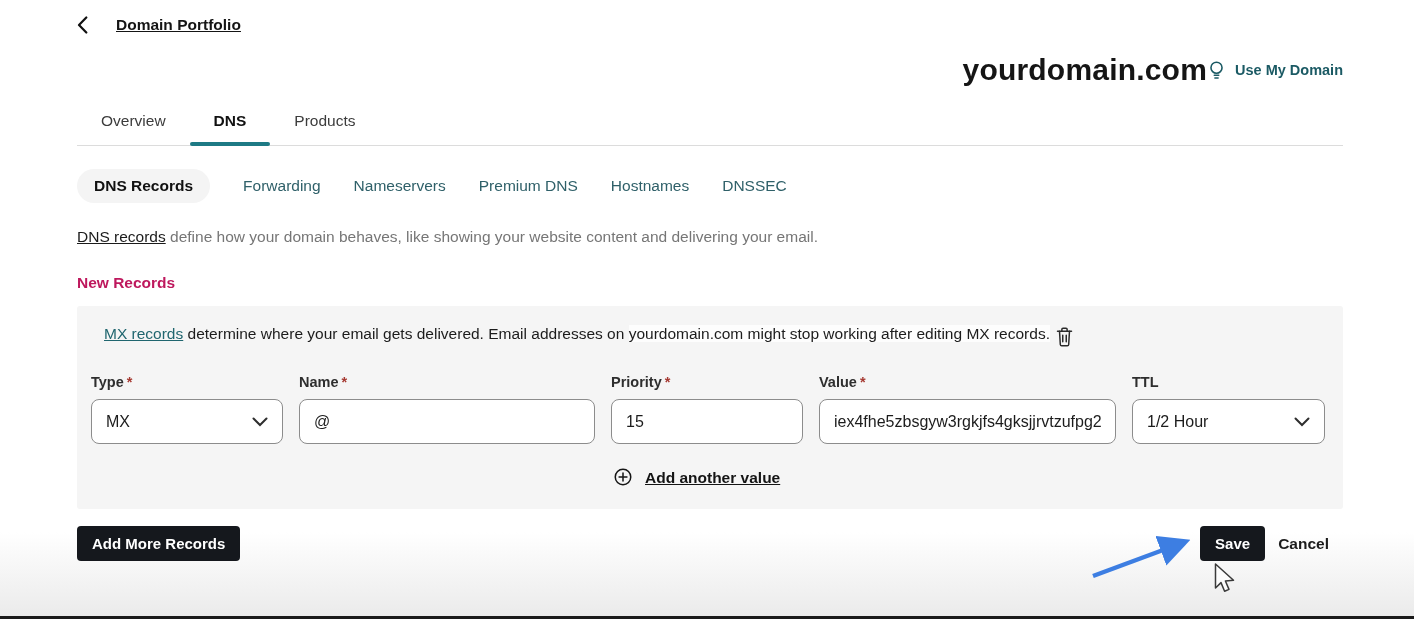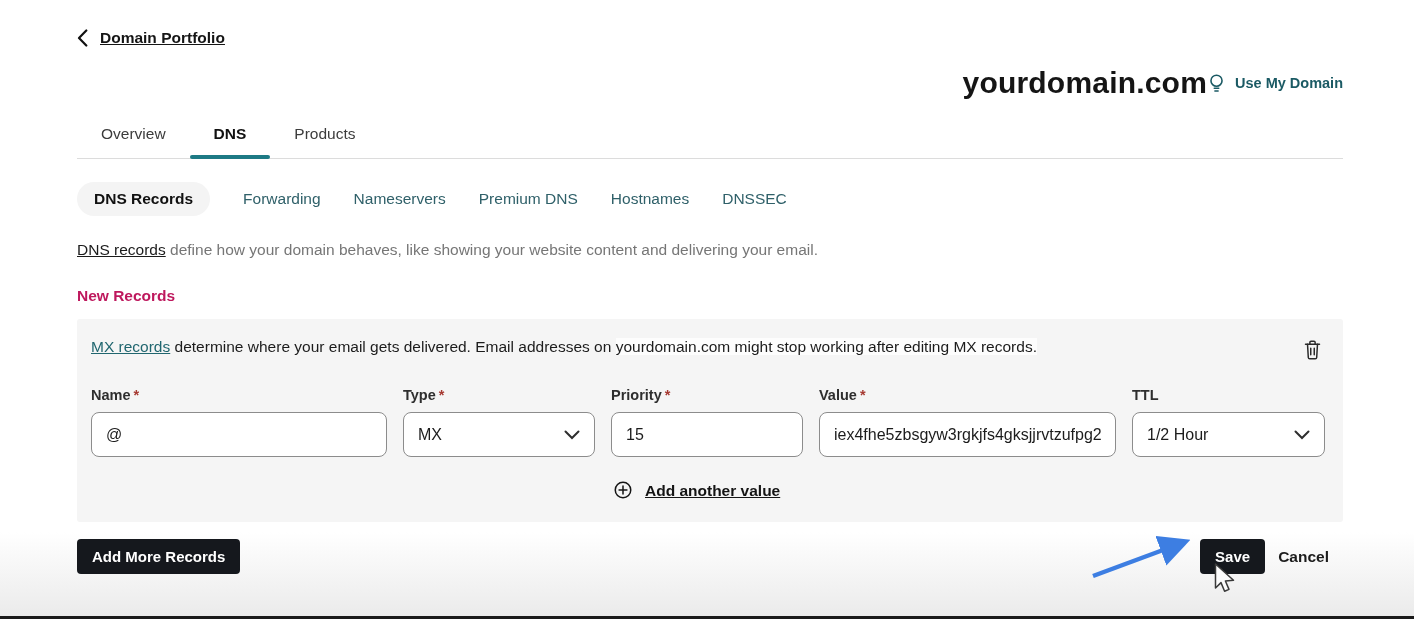--- a/index.html
+++ b/index.html
@@ -4,21 +4,21 @@
 <style>
   html,body{margin:0;padding:0;}
   body{
     width:1414px;height:619px;position:relative;overflow:hidden;
     font-family:"Liberation Sans",sans-serif;color:#151515;
     background:linear-gradient(180deg,#ffffff 0%,#ffffff 86%,#ededed 98%,#e9e9e9 100%);
   }
   .content{margin:0 71px 0 77px;}
 
   
-  .back-row{padding-top:29px;display:flex;align-items:center;gap:12px;text-decoration:underline;}
+  .back-row{padding-top:16px;display:flex;align-items:center;gap:28px;text-decoration:underline;}
   .back-row .chev{display:inline-flex;width:11px;height:18px;}
   .back-link{font-size:15.5px;font-weight:600;color:#151515;text-decoration:underline;cursor:pointer;}
 
   
   .title-row{margin-top:17px;display:flex;align-items:center;justify-content:flex-end;}
   .domain-title{font-size:30px;font-weight:700;letter-spacing:.2px;margin:0;line-height:38px;}
   .use-domain{display:flex;align-items:center;gap:9px;cursor:pointer;}
   .use-domain span{font-size:14.5px;font-weight:700;color:#1b5a64;}
 
   
@@ -33,21 +33,21 @@
   .subtab.pill{background:#f4f4f4;border-radius:18px;padding:8px 17px;font-weight:700;color:#111;}
 
   
   .description{margin-top:25px;font-size:15.5px;color:#767676;}
   .description a{color:#1b1b1b;text-decoration:underline;cursor:pointer;}
 
   .section-title{margin-top:28px;font-size:15.5px;font-weight:700;color:#be185d;}
 
   
   .card{margin-top:14px;background:#f5f5f5;border-radius:3px;padding:13px 16px 22px 14px;}
-  .card-info{display:flex;justify-content:space-between;align-items:flex-start;}
+  .card-info{display:flex;justify-content:flex-start;align-items:flex-start;margin-left:13px;}
   .card-info p{margin:6px 0 0 0;font-size:15.5px;color:#1c1c1c;}
   .card-info a{color:#20666f;text-decoration:underline;cursor:pointer;}
   .card-info .hl{background:#fdfdfd;}
   .trash-btn{background:none;border:none;padding:4px;margin-top:2px;cursor:pointer;display:inline-flex;}
 
   .fields{display:flex;gap:16px;margin-top:22px;}
   .field{display:flex;flex-direction:column;}
   .field-label{font-size:14.5px;font-weight:600;color:#2e2e2e;margin-bottom:9px;}
   .req{color:#a63a32;margin-left:3px;font-weight:600;}
   .control{box-sizing:border-box;height:45px;border:1px solid #8c8c8c;border-radius:8px;background:#fff;
@@ -127,37 +127,37 @@
           <path d="M4 7h16"></path>
           <path d="M9 7V4.8A1.3 1.3 0 0 1 10.3 3.5h3.4A1.3 1.3 0 0 1 15 4.8V7"></path>
           <path d="M6.3 7l.9 15.2a1.6 1.6 0 0 0 1.6 1.5h6.4a1.6 1.6 0 0 0 1.6-1.5L17.7 7"></path>
           <path d="M10 11.5v7.5M14 11.5v7.5"></path>
         </svg>
       </button>
     </div>
 
     <div class="fields">
       <div class="field">
-        <div class="field-label"><span>Name</span><span class="req">*</span></div>
-        <input class="control w-name" type="text" value="@" style="">
-      </div>
-
-      <div class="field">
         <div class="field-label"><span>Type</span><span class="req">*</span></div>
         <div class="control select w-type">
           <span>MX</span>
           <span class="chev-down">
             <svg viewBox="0 0 16 10" fill="none" stroke="#2e2e2e" stroke-width="2" stroke-linecap="round">
                 <path d="M1.5 1.5 L8 8 L14.5 1.5"></path>
               </svg>
           </span>
         </div>
       </div>
 
       <div class="field">
+        <div class="field-label"><span>Name</span><span class="req">*</span></div>
+        <input class="control w-name" type="text" value="@" style="">
+      </div>
+
+      <div class="field">
         <div class="field-label"><span>Priority</span><span class="req">*</span></div>
         <input class="control w-priority" type="text" value="15" style="">
       </div>
 
       <div class="field">
         <div class="field-label"><span>Value</span><span class="req">*</span></div>
         <input class="control w-value" type="text" value="iex4fhe5zbsgyw3rgkjfs4gksjjrvtzufpg2i" style="">
       </div>
 
       <div class="field">

